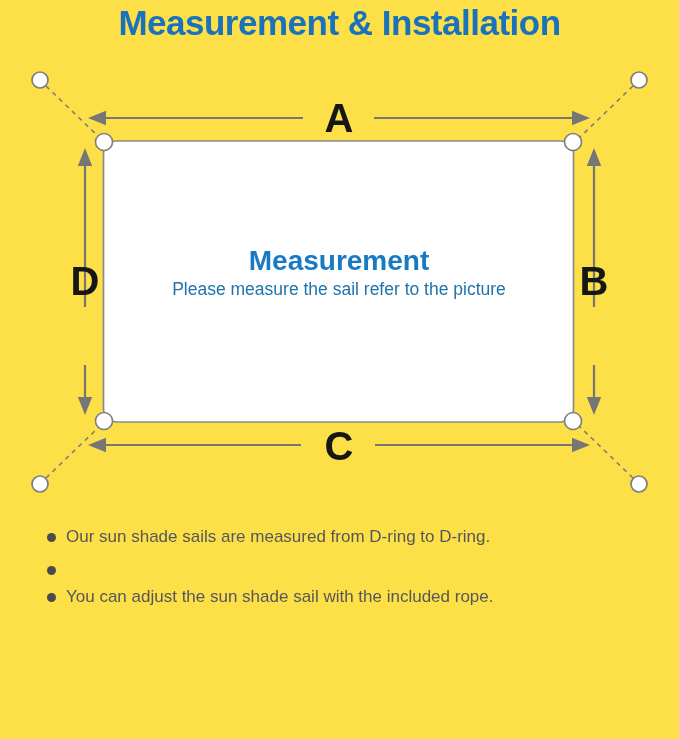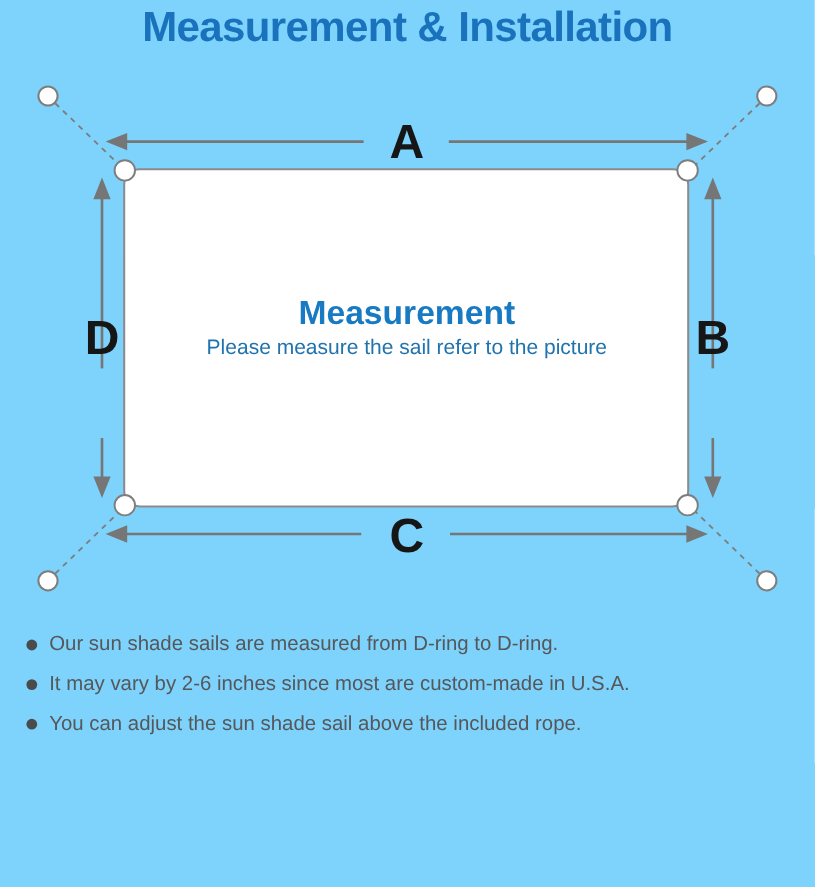--- a/index.html
+++ b/index.html
@@ -12,21 +12,21 @@
     --text-gray:#56575a;
     --bullet-gray:#4a4b4d;
   }
   *{box-sizing:border-box;margin:0;padding:0;}
   html,body{background:#ffffff;}
   body{
     width:679px;height:739px;overflow:hidden;
     font-family:"Liberation Sans", sans-serif;
     position:relative;
   }
-  .page{width:679px;height:739px;background:#7dd3fc;}
+  .page{width:679px;height:739px;background:#fde047;}
   h1.page-title{
     padding-top:3px;
     text-align:center;
     font-size:35px;
     line-height:40px;
     font-weight:bold;
     letter-spacing:-0.5px;
     color:var(--accent-blue);
   }
   figure.diagram{
@@ -48,22 +48,23 @@
     fill:var(--center-blue);
   }
   .svg-center-sub{
     font-family:"Liberation Sans", sans-serif;
     font-size:17.5px;
     fill:var(--subtitle-blue);
   }
   ul.notes{
     list-style:none;
     margin-top:15px;
-    padding-left:22px;
+    padding-left:7px;
     padding-right:8px;
+    margin-left:40px;
   }
   ul.notes li{
     display:flex;
     align-items:flex-start;
     margin-bottom:11px;
     max-width:660px;
   }
   .dot{
     flex:0 0 auto;
     width:9px;height:9px;
@@ -151,21 +152,20 @@
     </svg>
   </figure>
 
   <ul class="notes">
     <li>
       <span class="dot"></span>
       <span class="note-text">Our sun shade sails are measured from D-ring to D-ring.</span>
     </li>
     <li>
       <span class="dot"></span>
-      <span class="note-text">It may vary by 2-6 inches since most are custom-made in U.S.A.</span>
     </li>
     <li>
       <span class="dot"></span>
-      <span class="note-text">You can adjust the sun shade sail above the included rope.</span>
+      <span class="note-text">You can adjust the sun shade sail with the included rope.</span>
     </li>
   </ul>
 
 </main>
 
 </body></html>

